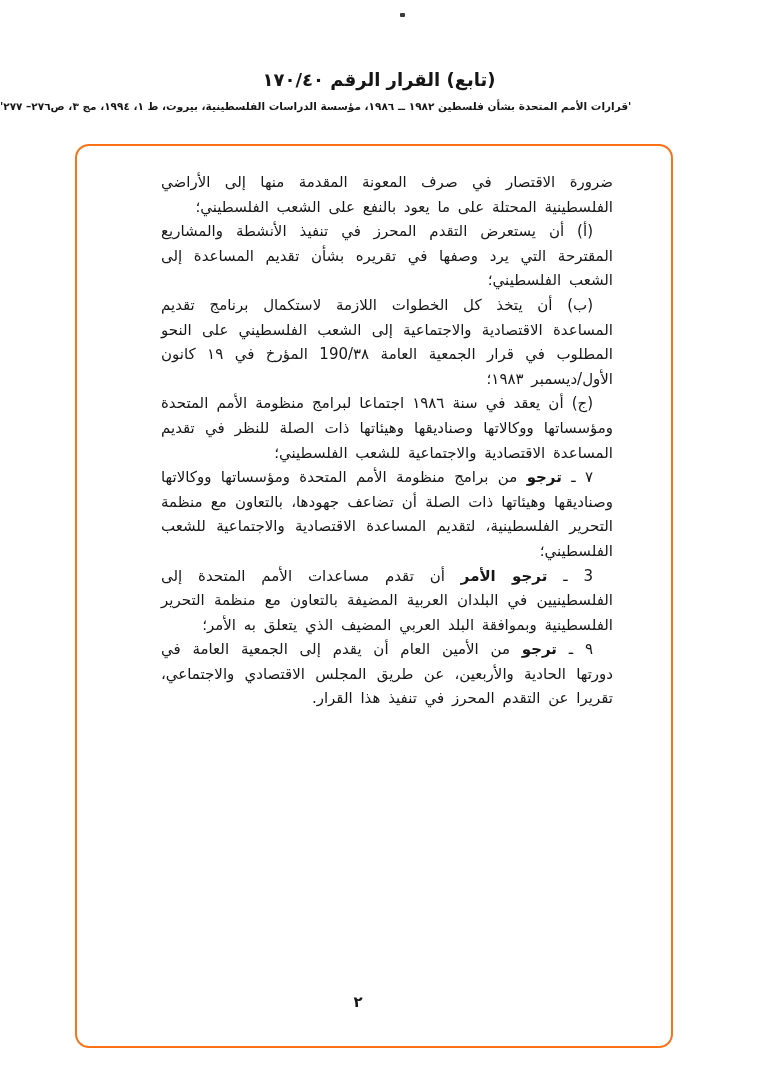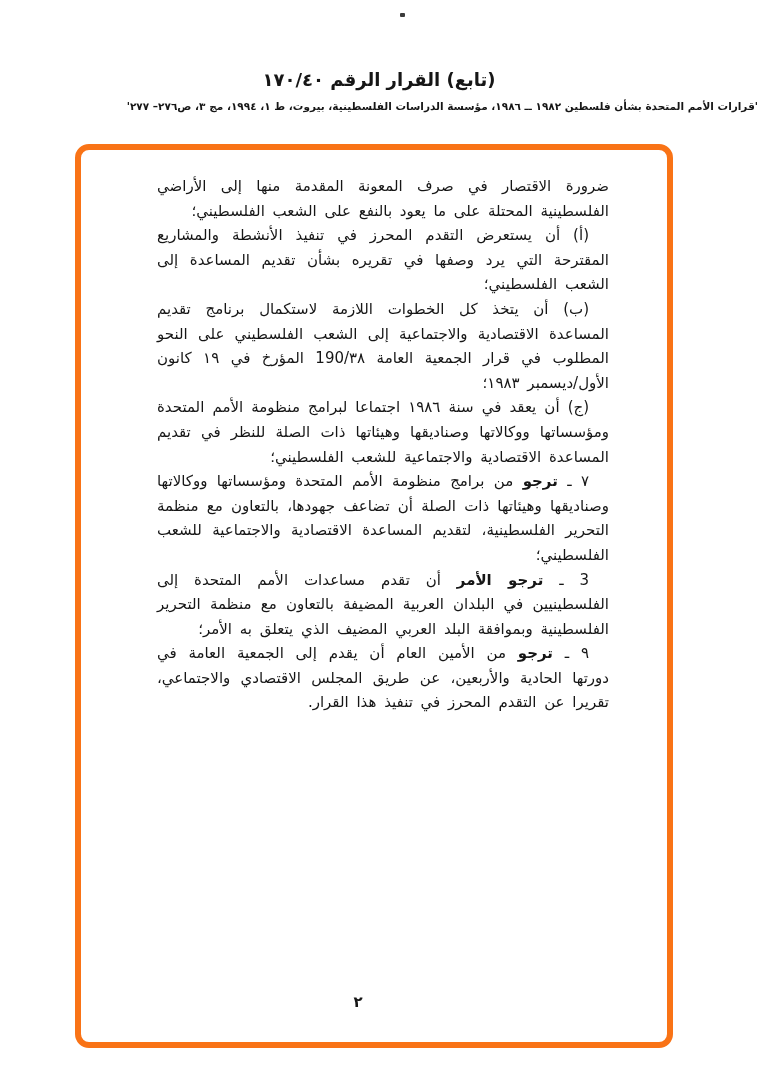--- a/index.html
+++ b/index.html
@@ -9,26 +9,26 @@
     font-family:"DejaVu Sans", sans-serif; color:#161616; background:#ffffff;
   }
   .speck { position:absolute; left:400px; top:13px; width:5px; height:4px; background:#3c3c3c; border-radius:1px; }
   .title {
     position:absolute; top:69px; left:0; width:100%;
     direction:rtl; text-align:center;
     font-size:18px; font-weight:bold; letter-spacing:0.2px;
   }
   .citation {
     position:absolute; top:100px; left:0; width:100%;
-    direction:rtl; text-align:right;
+    direction:rtl; text-align:left;
     font-size:10.5px; font-weight:bold;
   }
   .green-box {
     position:absolute; left:75px; top:144px; width:598px; height:904px;
-    border:6px solid #f97316; border-radius:14px; background:transparent;
+    border:2px solid #f97316; border-radius:14px; background:transparent;
   }
   .text-block {
     position:absolute; top:24px; right:58px; width:452px;
     direction:rtl; text-align:justify; text-align-last:right;
     font-size:15px; line-height:24.6px;
   }
   .text-block p { margin:0; word-spacing:3px; }
   .text-block p.indent { text-indent:20px; }
   .text-block b { font-weight:bold; }
   .page-number {

